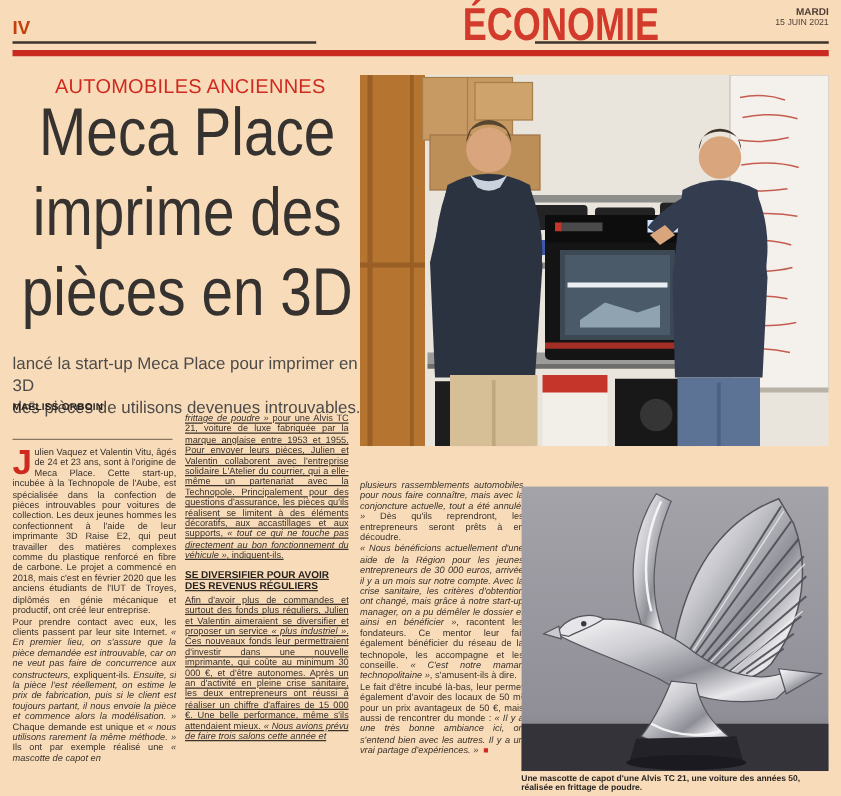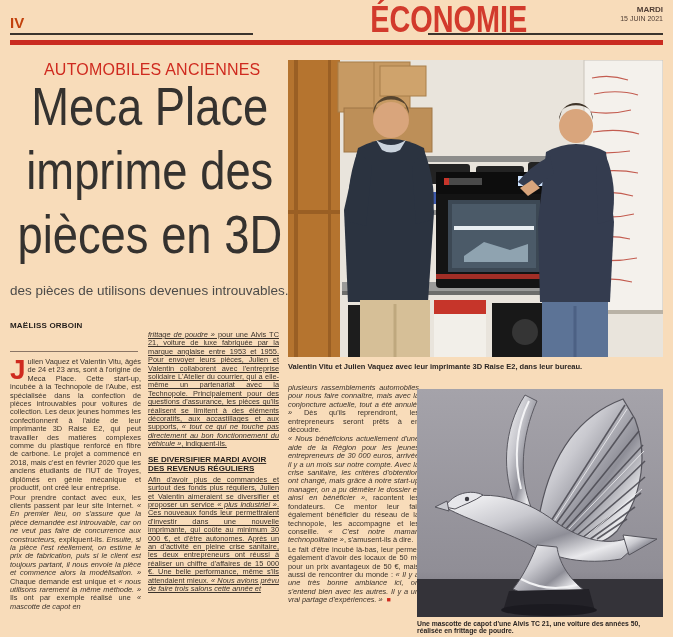--- a/index.html
+++ b/index.html
@@ -63,32 +63,33 @@
   <div class="hairline hl-right"></div>
   <div class="redrule"></div>
 
   <div class="kicker">AUTOMOBILES ANCIENNES</div>
   <div class="headline">
     <div>Meca Place</div>
     <div>imprime des</div>
     <div>pièces en 3D</div>
   </div>
   <div class="standfirst">
+    <div>lancé la start-up Meca Place pour imprimer en 3D</div>
     <div>des pièces de utilisons devenues introuvables.</div>
   </div>
   <div class="byline">MAËLISS ORBOIN</div>
   <div class="byline-rule"></div>
 
   <div class="col col-1">
       <p class="body-para"><span class="dropcap">J</span><span>ulien Vaquez et Valentin Vitu, âgés de 24 et 23 ans, sont à l'origine de Meca Place. Cette start-up, incubée à la Technopole de l'Aube, est spécialisée dans la confection de pièces introuvables pour voitures de collection. Les deux jeunes hommes les confectionnent à l'aide de leur imprimante 3D Raise E2, qui peut travailler des matières complexes comme du plastique renforcé en fibre de carbone. Le projet a commencé en 2018, mais c'est en février 2020 que les anciens étudiants de l'IUT de Troyes, diplômés en génie mécanique et productif, ont créé leur entreprise.</span></p>
       <p class="body-para"><span>Pour prendre contact avec eux, les clients passent par leur site Internet. </span><span class="it">« En premier lieu, on s'assure que la pièce demandée est introuvable, car on ne veut pas faire de concurrence aux constructeurs,</span><span> expliquent-ils. </span><span class="it">Ensuite, si la pièce l'est réellement, on estime le prix de fabrication, puis si le client est toujours partant, il nous envoie la pièce et commence alors la modélisation. »</span><span> Chaque demande est unique et </span><span class="it">« nous utilisons rarement la même méthode. »</span><span> Ils ont par exemple réalisé une </span><span class="it">« mascotte de capot en</span></p>
     </div>
   <div class="col col-2">
       <p class="body-para"><span class="it">frittage de poudre »</span><span> pour une Alvis TC 21, voiture de luxe fabriquée par la marque anglaise entre 1953 et 1955. Pour envoyer leurs pièces, Julien et Valentin collaborent avec l'entreprise solidaire L'Atelier du courrier, qui a elle-même un partenariat avec la Technopole. Principalement pour des questions d'assurance, les pièces qu'ils réalisent se limitent à des éléments décoratifs, aux accastillages et aux supports, </span><span class="it">« tout ce qui ne touche pas directement au bon fonctionnement du véhicule »</span><span>, indiquent-ils.</span></p>
-      <h3 class="col-subhead">SE DIVERSIFIER MARDI AVOIR DES REVENUS RÉGULIERS</h3>
+      <h3 class="col-subhead">SE DIVERSIFIER POUR AVOIR DES REVENUS RÉGULIERS</h3>
       <p class="body-para"><span>Afin d'avoir plus de commandes et surtout des fonds plus réguliers, Julien et Valentin aimeraient se diversifier et proposer un service </span><span class="it">« plus industriel »</span><span>. Ces nouveaux fonds leur permettraient d'investir dans une nouvelle imprimante, qui coûte au minimum 30 000 €, et d'être autonomes. Après un an d'activité en pleine crise sanitaire, les deux entrepreneurs ont réussi à réaliser un chiffre d'affaires de 15 000 €. Une belle performance, même s'ils attendaient mieux. </span><span class="it">« Nous avions prévu de faire trois salons cette année et</span></p>
     </div>
   <div class="col col-3">
       <p class="body-para"><span class="it">plusieurs rassemblements automobiles pour nous faire connaître, mais avec la conjoncture actuelle, tout a été annulé. »</span><span> Dès qu'ils reprendront, les entrepreneurs seront prêts à en découdre.</span></p>
       <p class="body-para"><span class="it">« Nous bénéficions actuellement d'une aide de la Région pour les jeunes entrepreneurs de 30 000 euros, arrivée il y a un mois sur notre compte. Avec la crise sanitaire, les critères d'obtention ont changé, mais grâce à notre start-up manager, on a pu démêler le dossier et ainsi en bénéficier »</span><span>, racontent les fondateurs. Ce mentor leur fait également bénéficier du réseau de la technopole, les accompagne et les conseille. </span><span class="it">« C'est notre maman technopolitaine »</span><span>, s'amusent-ils à dire.</span></p>
       <p class="body-para"><span>Le fait d'être incubé là-bas, leur permet également d'avoir des locaux de 50 m² pour un prix avantageux de 50 €, mais aussi de rencontrer du monde : </span><span class="it">« Il y a une très bonne ambiance ici, on s'entend bien avec les autres. Il y a un vrai partage d'expériences. »</span><span class="endmark"> ■</span></p>
     </div>
 
   <div class="photo-main">
     <svg width="375" height="297" viewBox="0 0 375 297">
@@ -174,21 +175,20 @@
         <path d="M271,60 a17,17 0 0 1 34,0 l-3,-10 a17,11 0 0 0 -28,0 z" fill="#3e3328"></path>
         <path d="M258,92 q30,-16 60,0 l8,70 -4,80 -70,0 -2,-80 z" fill="#343c4f"></path>
         <path d="M262,96 q-22,12 -32,26 l14,10 q12,-12 22,-18 z" fill="#343c4f"></path>
         <path d="M244,120 l-12,8 8,8 12,-8 z" fill="#d9a57c"></path>
         <path d="M318,96 q12,30 6,64 l-14,4 -2,-58 z" fill="#343c4f"></path>
         <rect x="254" y="242" width="66" height="55" fill="#5c7396"></rect>
         <line x1="287" y1="246" x2="287" y2="297" stroke="#4c6184" stroke-width="3"></line>
       </g>
     </svg>
   </div>
-  <div class="caption-main">Valentin Vitu et Julien Vaquez avec leur imprimante 3D Raise E2, dans leur bureau.</div>
 
   <div class="photo-mascot">
     <svg width="246" height="228" viewBox="0 0 246 228">
       <defs>
         <linearGradient id="chrome" x1="0" y1="0" x2="1" y2="1">
           <stop offset="0" stop-color="#fbfbfc"></stop>
             <stop offset="0.35" stop-color="#c9c9cf"></stop>
           <stop offset="0.6" stop-color="#8e8e97"></stop>
             <stop offset="0.8" stop-color="#e9e9ec"></stop>
           <stop offset="1" stop-color="#a2a2aa"></stop>

